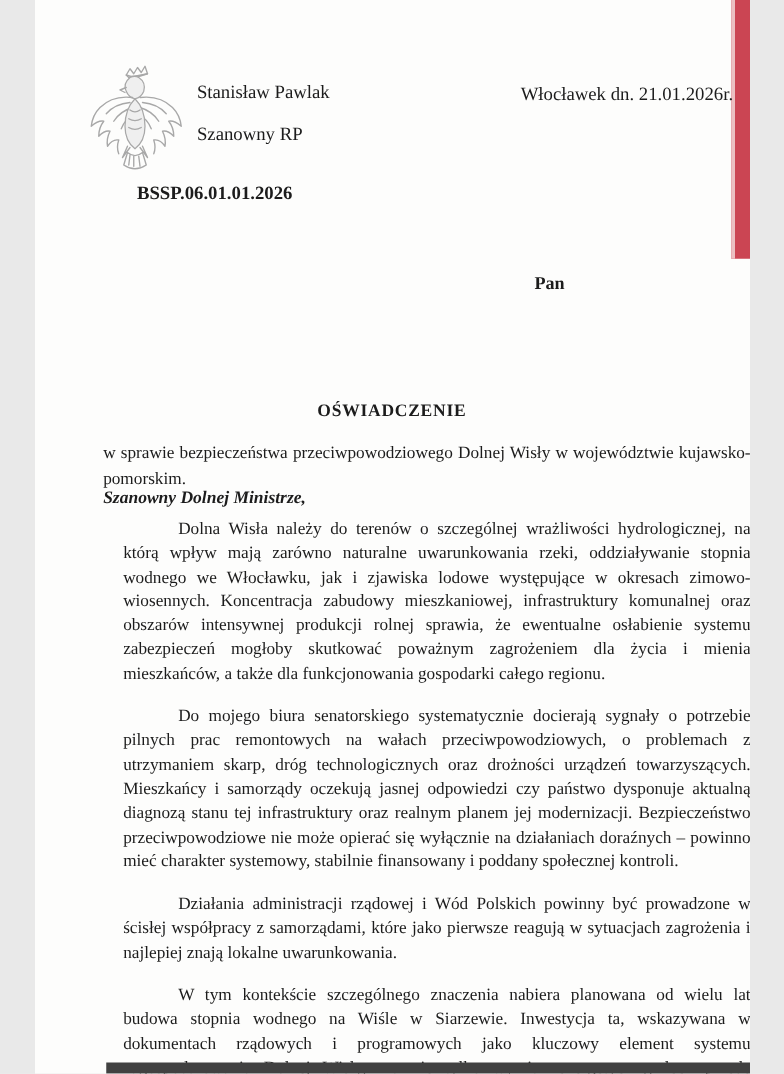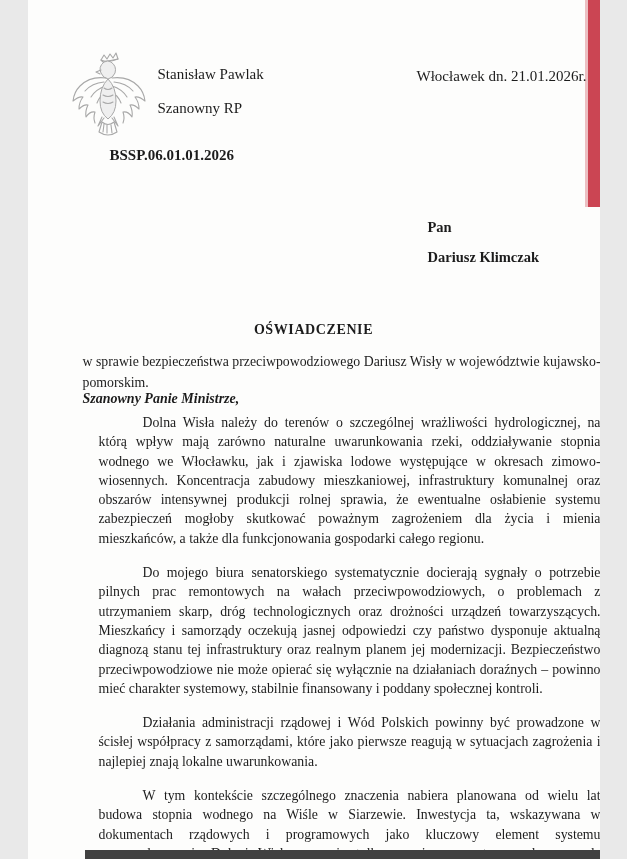--- a/index.html
+++ b/index.html
@@ -85,28 +85,27 @@
     <div class="line">Stanisław Pawlak</div>
     <div class="line">Szanowny RP</div>
   </div>
 
   <div class="dateline">Włocławek dn. 21.01.2026r.</div>
 
   <div class="reference">BSSP.06.01.01.2026</div>
 
   <div class="recipient">
     <div class="line">Pan</div>
-    <div class="line">Dariusz Klimczak</div>
   </div>
 
   <div class="doc-title">OŚWIADCZENIE</div>
 
-  <div class="subject">w sprawie bezpieczeństwa przeciwpowodziowego Dariusz Wisły w województwie kujawsko-pomorskim.</div>
+  <div class="subject">w sprawie bezpieczeństwa przeciwpowodziowego Dolnej Wisły w województwie kujawsko-pomorskim.</div>
 
-  <div class="greeting">Szanowny Panie Ministrze,</div>
+  <div class="greeting">Szanowny Dolnej Ministrze,</div>
 
   <div class="body-text">
     <p>Dolna Wisła należy do terenów o szczególnej wrażliwości hydrologicznej, na którą wpływ mają zarówno naturalne uwarunkowania rzeki, oddziaływanie stopnia wodnego we Włocławku, jak i zjawiska lodowe występujące w okresach zimowo-wiosennych. Koncentracja zabudowy mieszkaniowej, infrastruktury komunalnej oraz obszarów intensywnej produkcji rolnej sprawia, że ewentualne osłabienie systemu zabezpieczeń mogłoby skutkować poważnym zagrożeniem dla życia i mienia mieszkańców, a także dla funkcjonowania gospodarki całego regionu.</p>
     <p>Do mojego biura senatorskiego systematycznie docierają sygnały o potrzebie pilnych prac remontowych na wałach przeciwpowodziowych, o problemach z utrzymaniem skarp, dróg technologicznych oraz drożności urządzeń towarzyszących. Mieszkańcy i samorządy oczekują jasnej odpowiedzi czy państwo dysponuje aktualną diagnozą stanu tej infrastruktury oraz realnym planem jej modernizacji. Bezpieczeństwo przeciwpowodziowe nie może opierać się wyłącznie na działaniach doraźnych – powinno mieć charakter systemowy, stabilnie finansowany i poddany społecznej kontroli.</p>
     <p>Działania administracji rządowej  i Wód Polskich powinny być prowadzone w ścisłej współpracy z samorządami, które jako pierwsze reagują w sytuacjach zagrożenia i najlepiej znają lokalne uwarunkowania.</p>
     <p>W tym kontekście szczególnego znaczenia nabiera planowana od wielu lat budowa stopnia wodnego na Wiśle w Siarzewie. Inwestycja ta, wskazywana w dokumentach rządowych i programowych jako kluczowy element systemu zagospodarowania Dolnej Wisły, ma nie tylko wymiar energetyczny, lecz przede wszystkim przeciwpowodziowy i retencyjny. Eksperci podkreślają, że stopień w Siarzewie stanowiłby istotne wsparcie dla funkcjonującego stopnia we Włocławku,</p>
   </div>
 
   <div class="scan-bar"></div>
 

